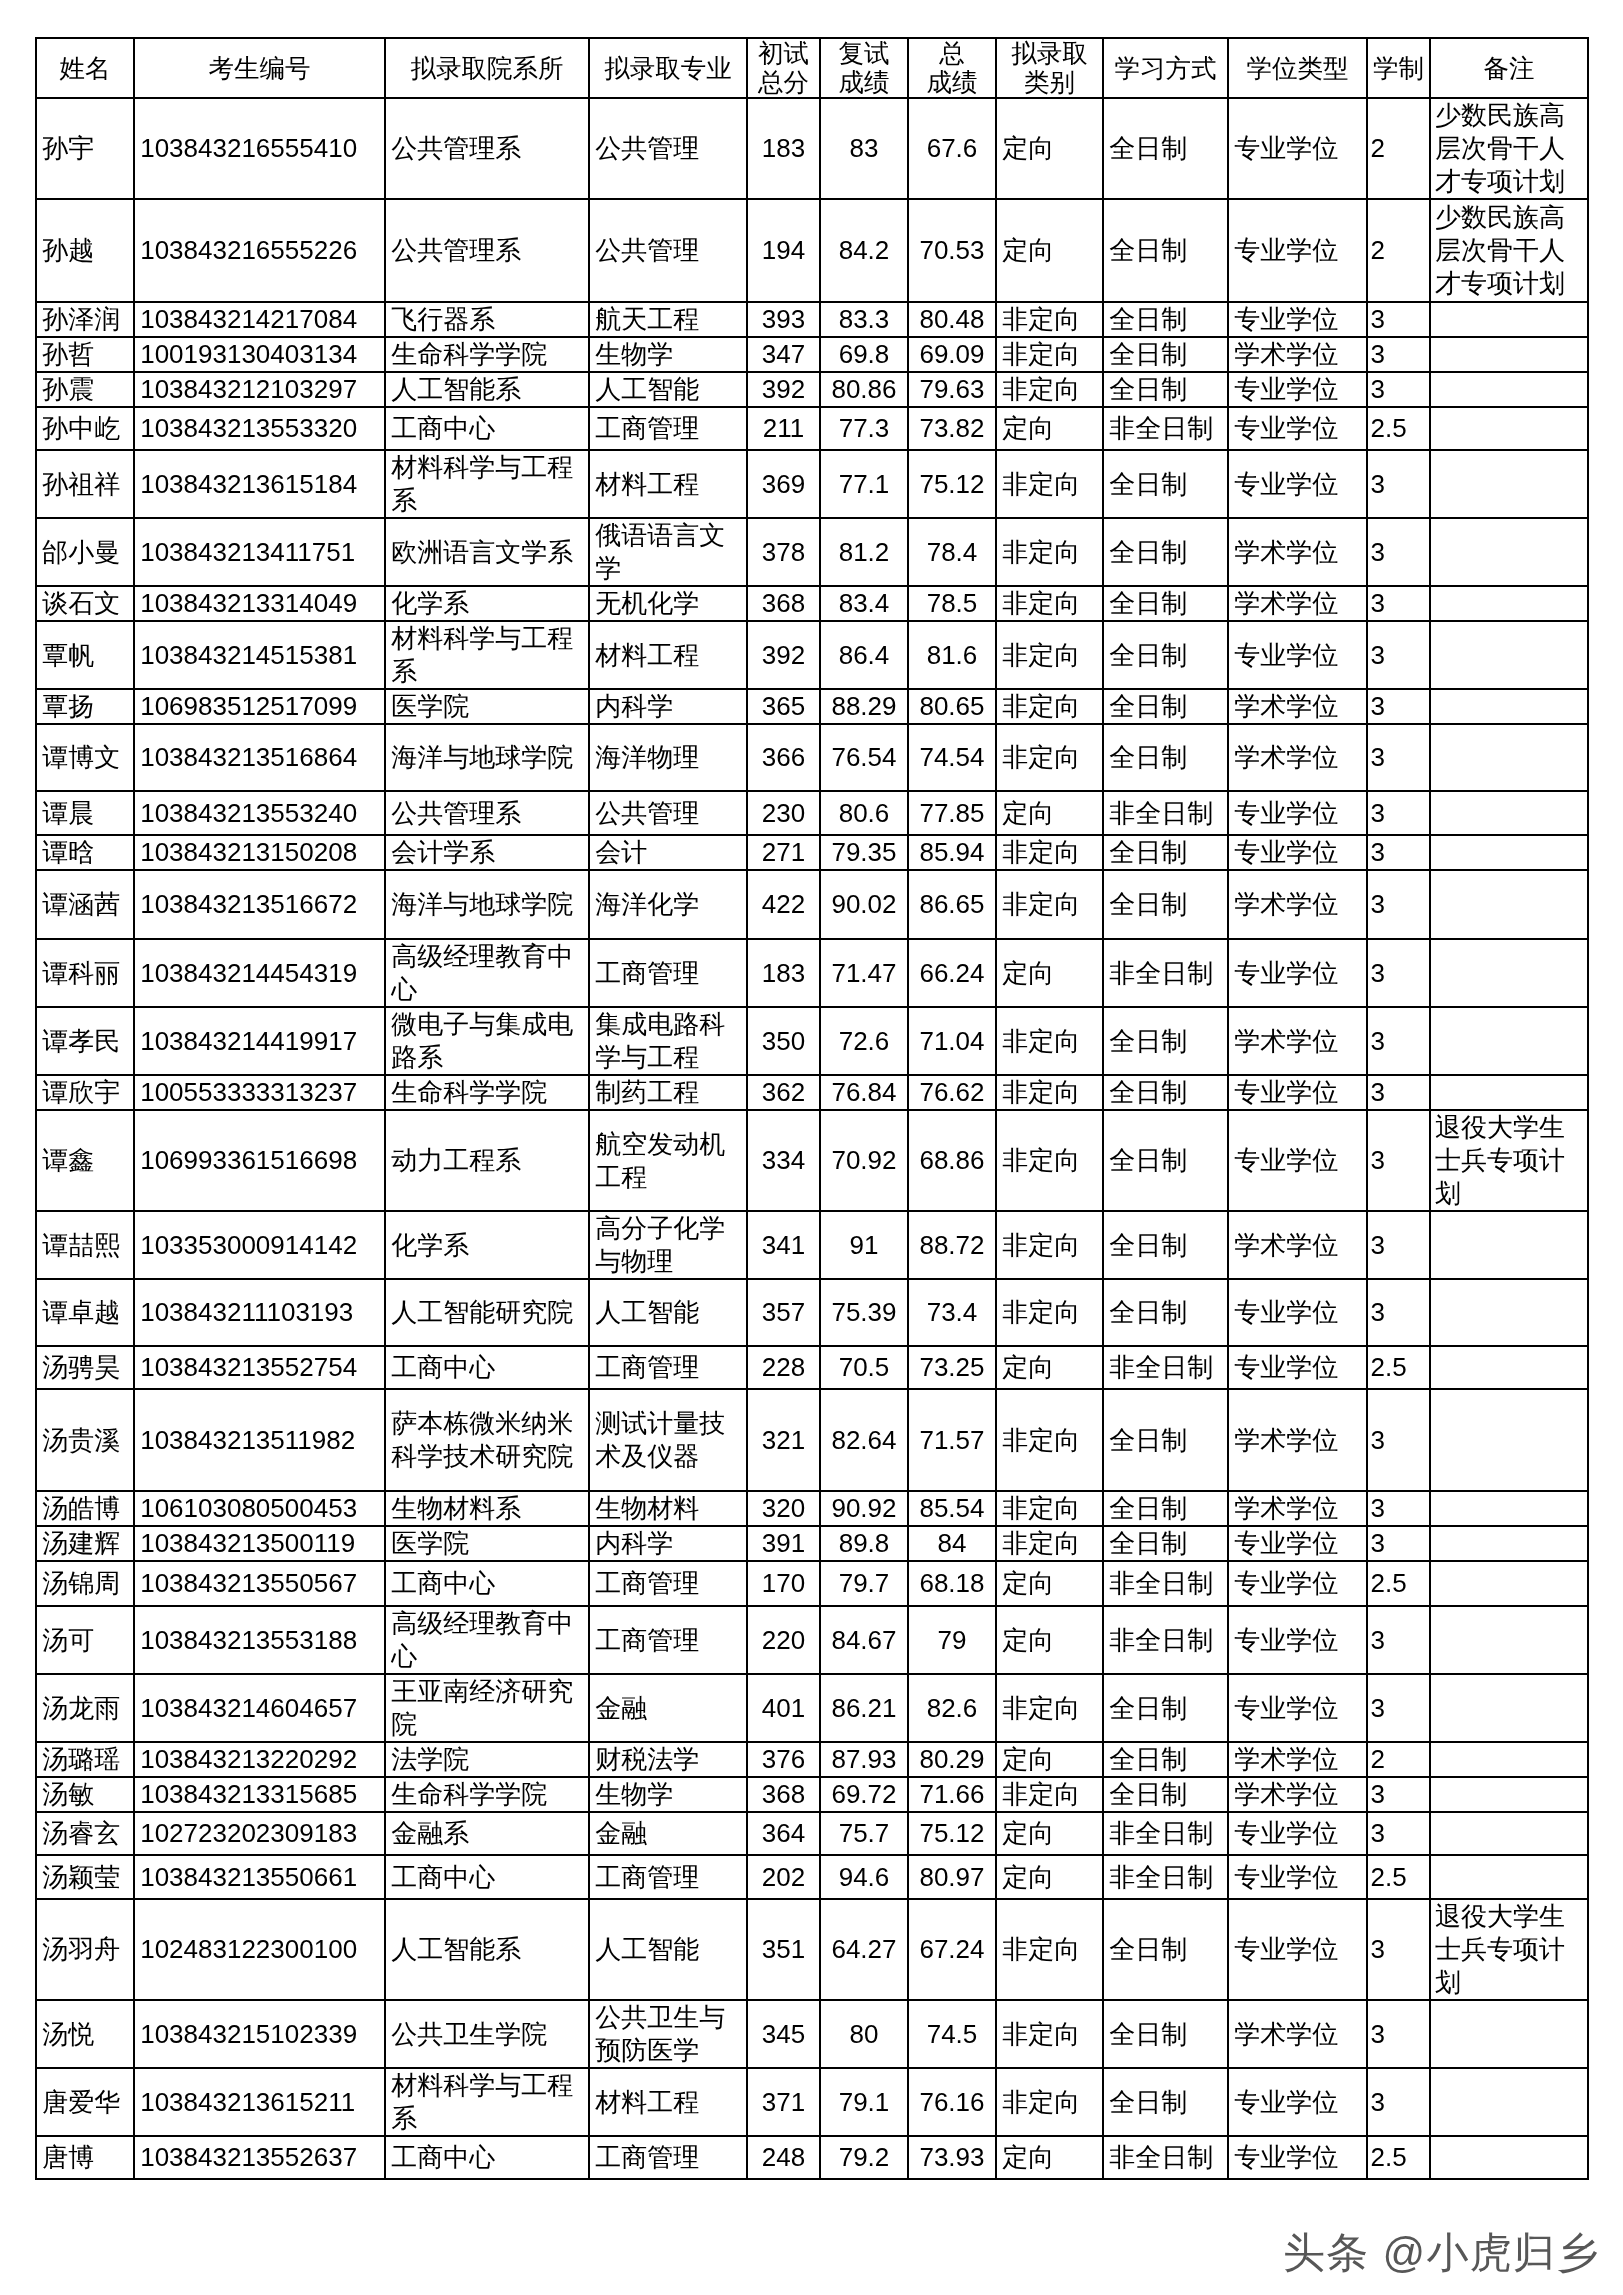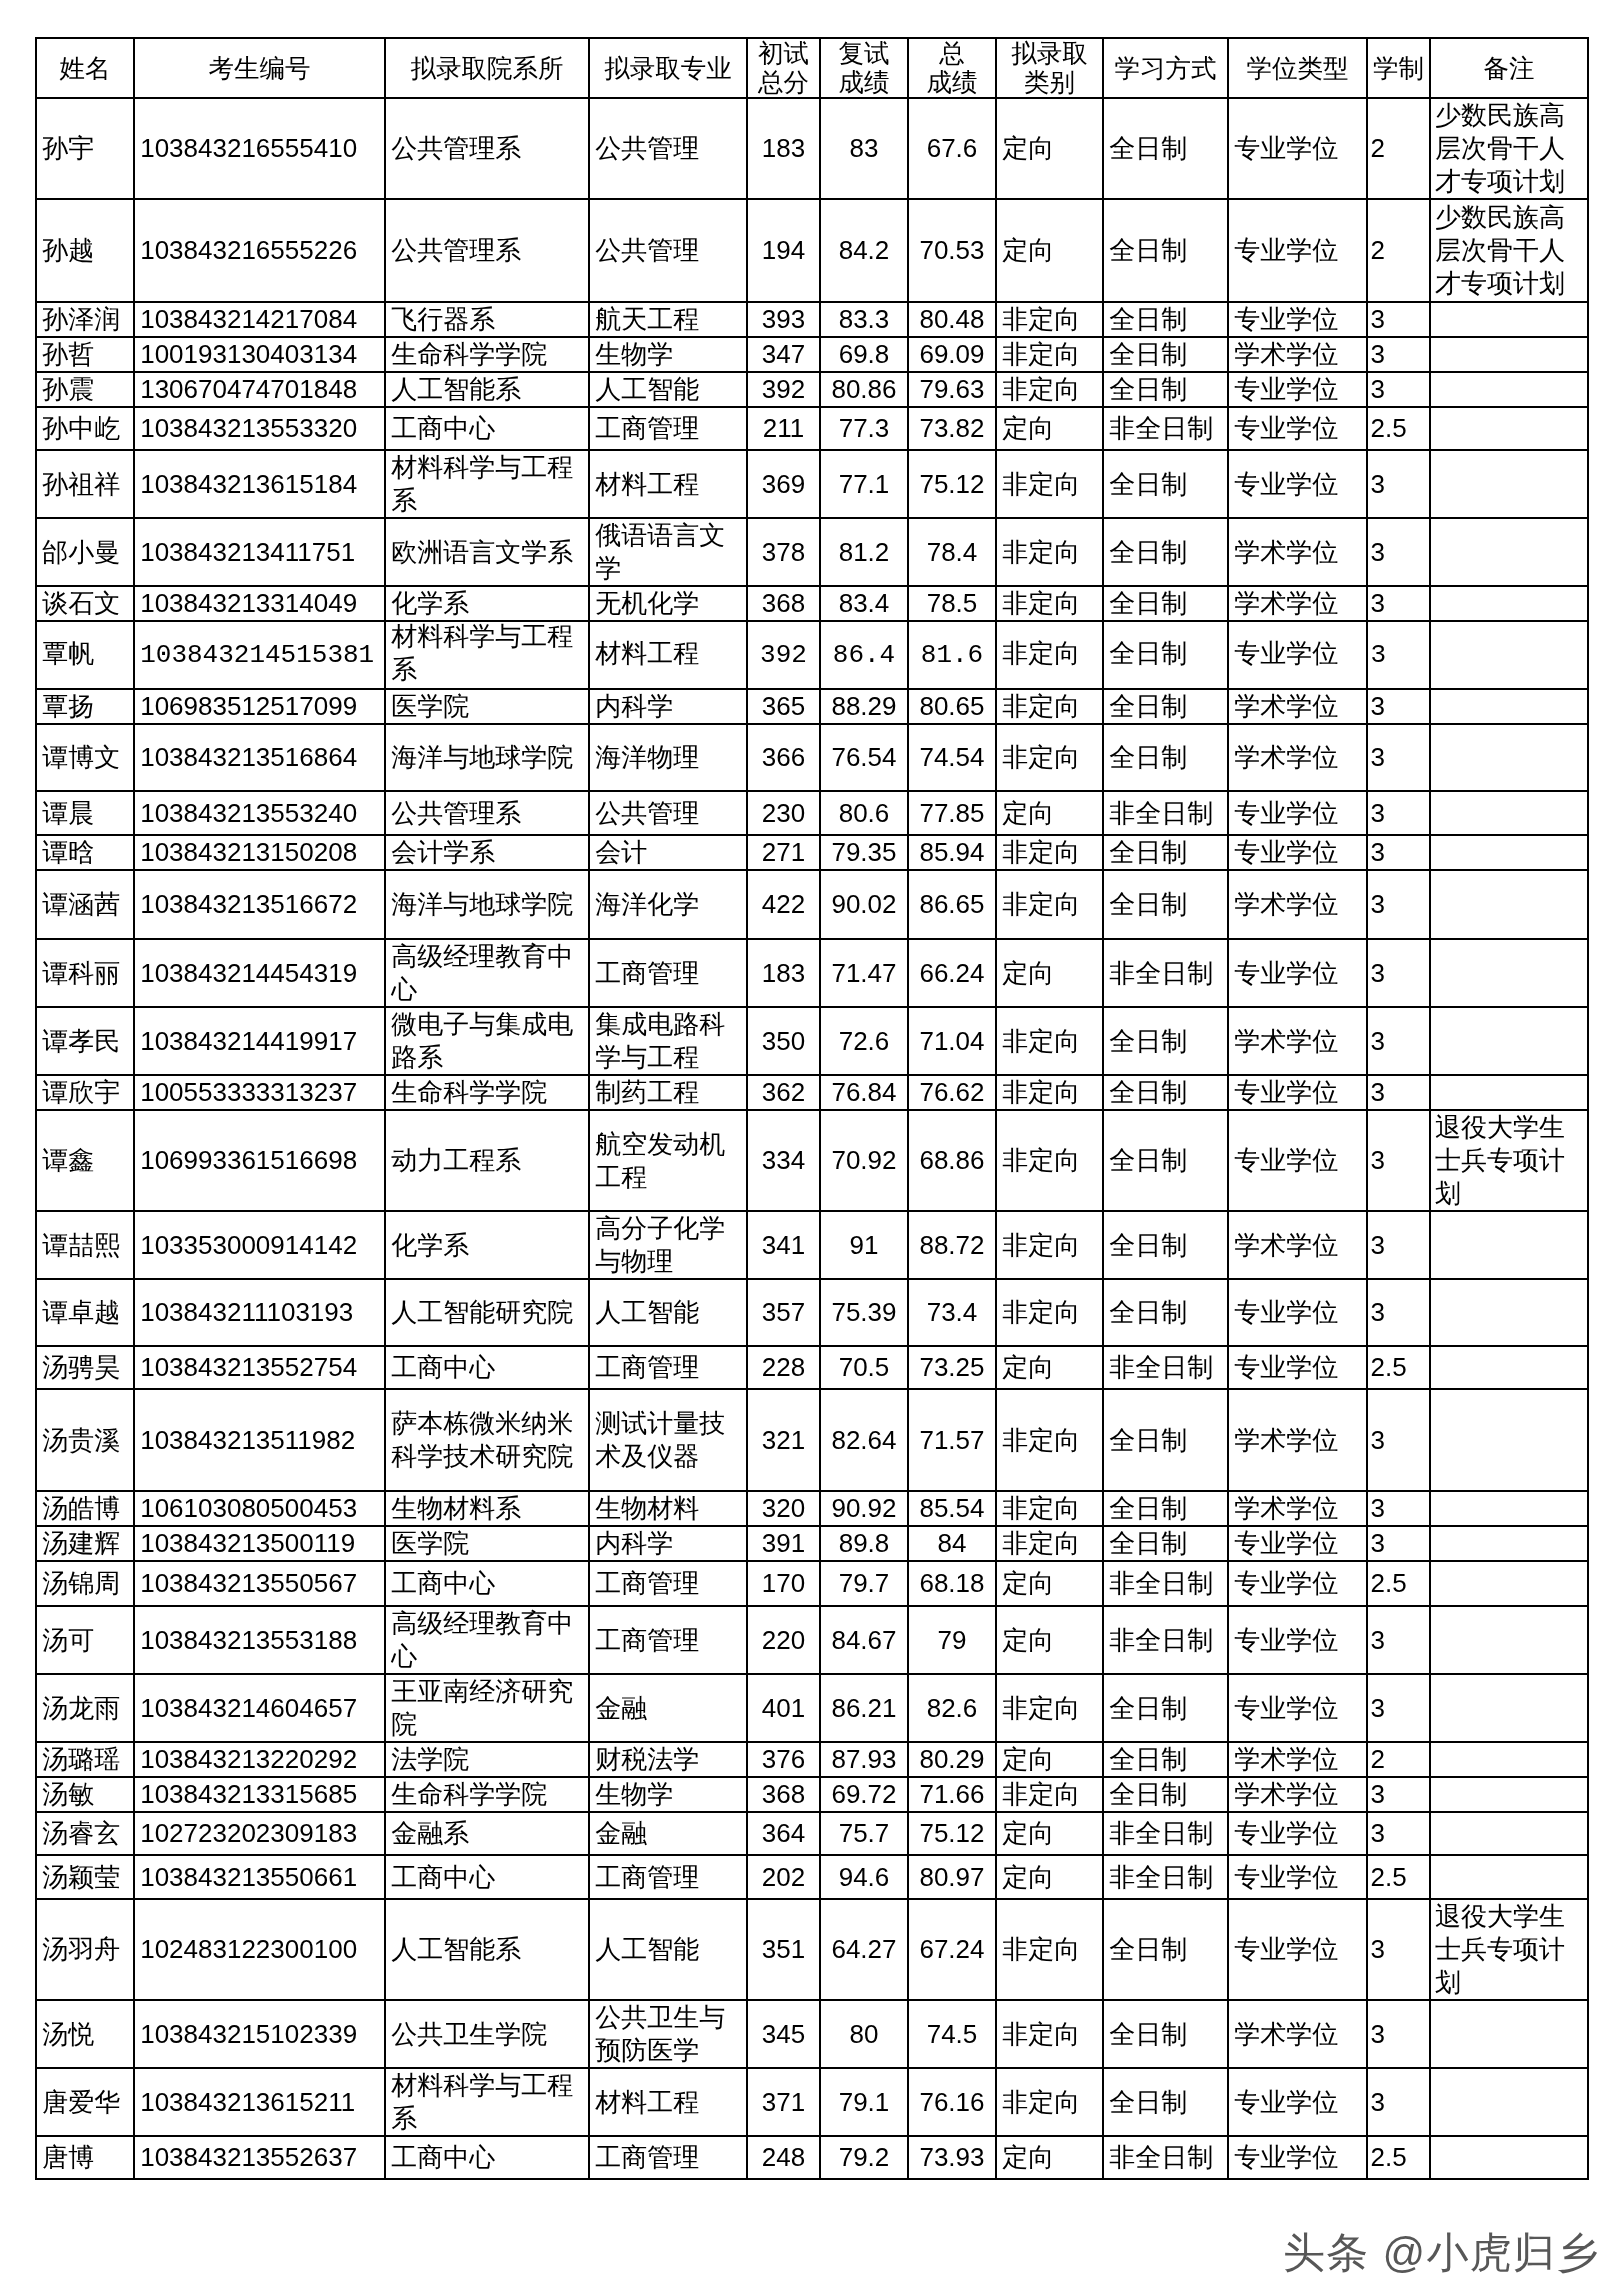--- a/index.html
+++ b/index.html
@@ -115,21 +115,21 @@
           <td class="n">69.8</td>
           <td class="n">69.09</td>
           <td class="l">非定向</td>
           <td class="l">全日制</td>
           <td class="l">学术学位</td>
           <td class="l" style="padding: 0px 2.6px;">3</td>
           <td class="l rem"></td>
         </tr>
         <tr style="height: 33px;">
           <td class="l">孙震</td>
-          <td class="l">130670474701848</td>
+          <td class="l">103843212103297</td>
           <td class="l">人工智能系</td>
           <td class="l">人工智能</td>
           <td class="n" style="padding: 0px 2.6px;">392</td>
           <td class="n">80.86</td>
           <td class="n">79.63</td>
           <td class="l">非定向</td>
           <td class="l">全日制</td>
           <td class="l">专业学位</td>
           <td class="l" style="padding: 0px 2.6px;">3</td>
           <td class="l rem"></td>
@@ -183,21 +183,21 @@
           <td class="l">无机化学</td>
           <td class="n" style="padding: 0px 2.6px;">368</td>
           <td class="n">83.4</td>
           <td class="n">78.5</td>
           <td class="l">非定向</td>
           <td class="l">全日制</td>
           <td class="l">学术学位</td>
           <td class="l" style="padding: 0px 2.6px;">3</td>
           <td class="l rem"></td>
         </tr>
-        <tr style="height: 68px; font-family: Liberation Mono, monospace;">
+        <tr style="height: 68px;">
           <td class="l">覃帆</td>
           <td class="l">103843214515381</td>
           <td class="l">材料科学与工程系</td>
           <td class="l">材料工程</td>
           <td class="n" style="padding: 0px 2.6px;">392</td>
           <td class="n">86.4</td>
           <td class="n">81.6</td>
           <td class="l">非定向</td>
           <td class="l">全日制</td>
           <td class="l">专业学位</td>

